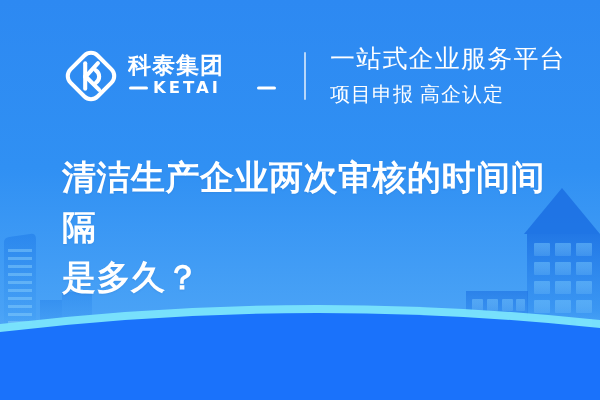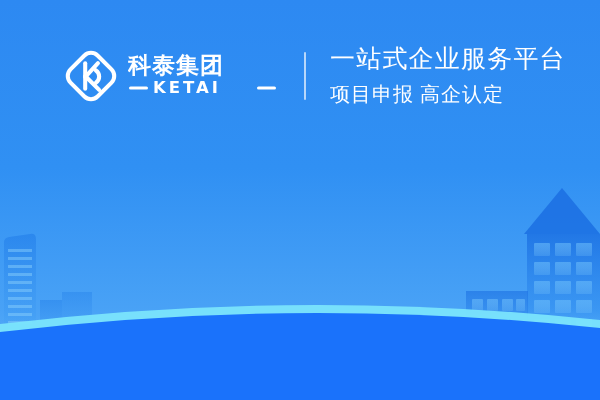--- a/index.html
+++ b/index.html
@@ -171,15 +171,17 @@
 
     <div class="divider"></div>
 
     <div class="slogan">
       <div class="slogan-main">一站式企业服务平台</div>
       <div class="slogan-sub">项目申报 高企认定</div>
     </div>
   </div>
 
   <div class="headline">
+    <span>清洁生产企业两次审核的时间间隔</span>
+    <span>是多久？</span>
   </div>
 
 </div>
 
 </body></html>

